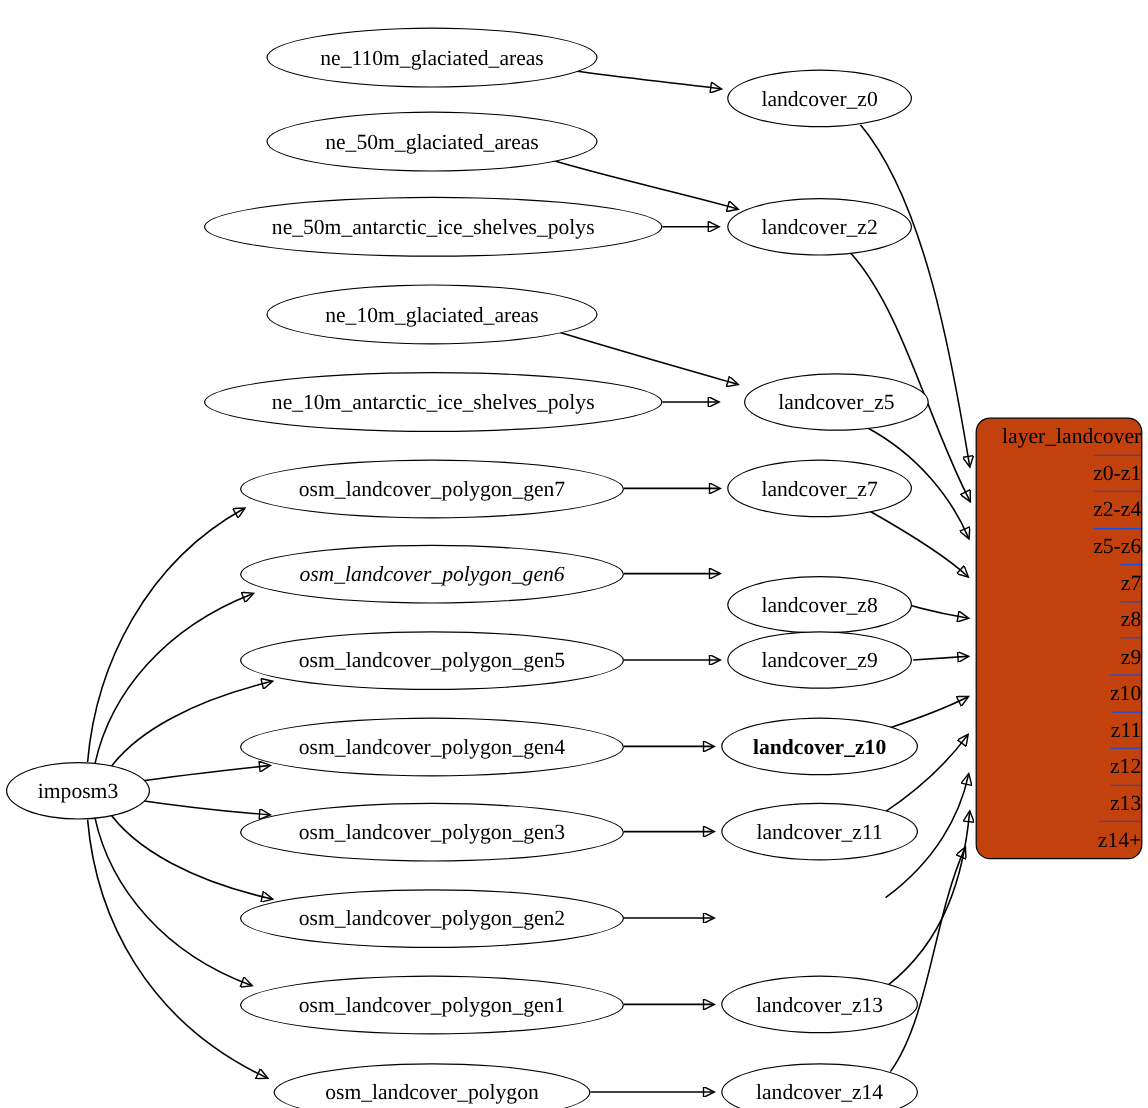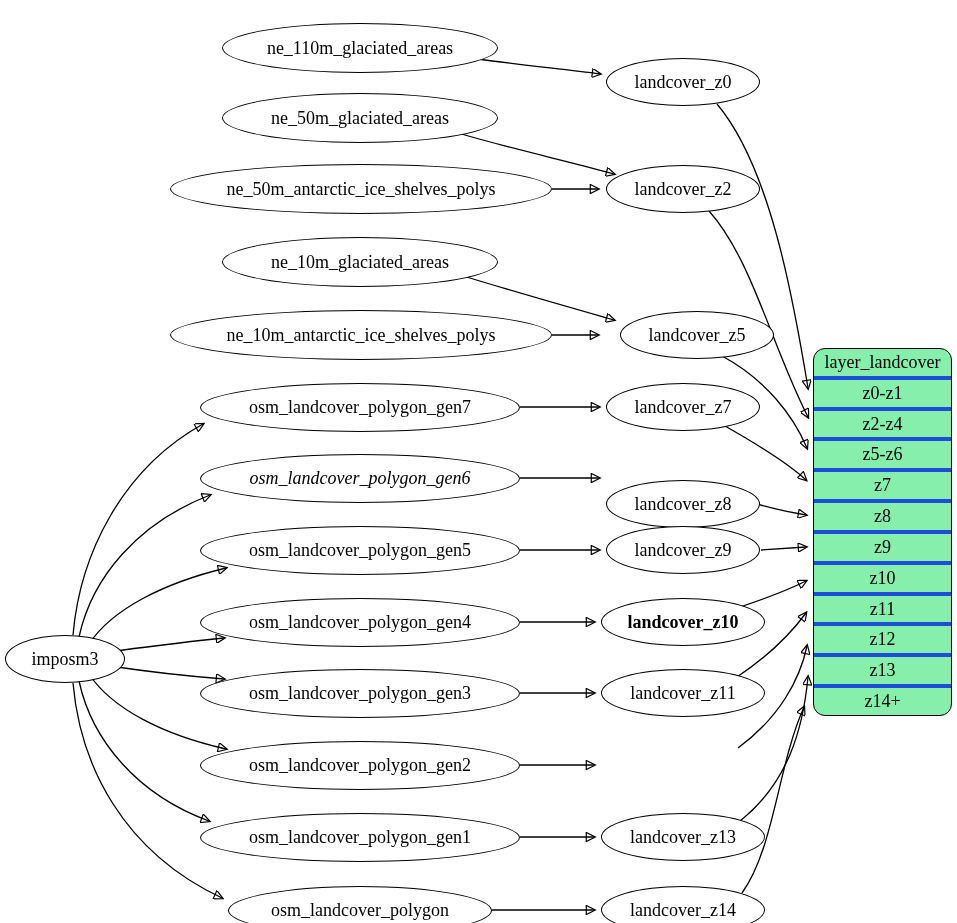--- a/index.html
+++ b/index.html
@@ -43,21 +43,21 @@
     font-size: 18px;
     color: #000000;
     box-sizing: border-box;
     overflow: hidden;
   }
   .record-row {
     flex: 1;
     display: flex;
     align-items: center;
     justify-content: center;
-    border-top: 4px solid #1d4ed8;
+    border-top: 1px solid #1d4ed8;
     white-space: nowrap;
   }
   .record-row:first-child { border-top: none; }
 </style>
 </head>
 <body>
 
 <div class="canvas">
 
   <svg class="edges" viewBox="0 0 957 923" xmlns="http://www.w3.org/2000/svg">
@@ -173,21 +173,21 @@
   <div class="node" style="left:601px; top:652px; width:164px; height:48px;align-items:center;">
       <span>landcover_z11</span>
     </div>
   <div class="node" style="left:601px; top:796px; width:164px; height:48px;">
       <span>landcover_z13</span>
     </div>
   <div class="node" style="left:601px; top:869px; width:164px; height:48px;">
       <span>landcover_z14</span>
     </div>
 
-  <div class="record" style="background: #86efac;">
+  <div class="record" style="background: #c2410c; align-items: flex-end;">
     <div class="record-row">layer_landcover</div>
     <div class="record-row">z0-z1</div>
     <div class="record-row">z2-z4</div>
     <div class="record-row">z5-z6</div>
     <div class="record-row">z7</div>
     <div class="record-row">z8</div>
     <div class="record-row">z9</div>
     <div class="record-row">z10</div>
     <div class="record-row">z11</div>
     <div class="record-row">z12</div>

